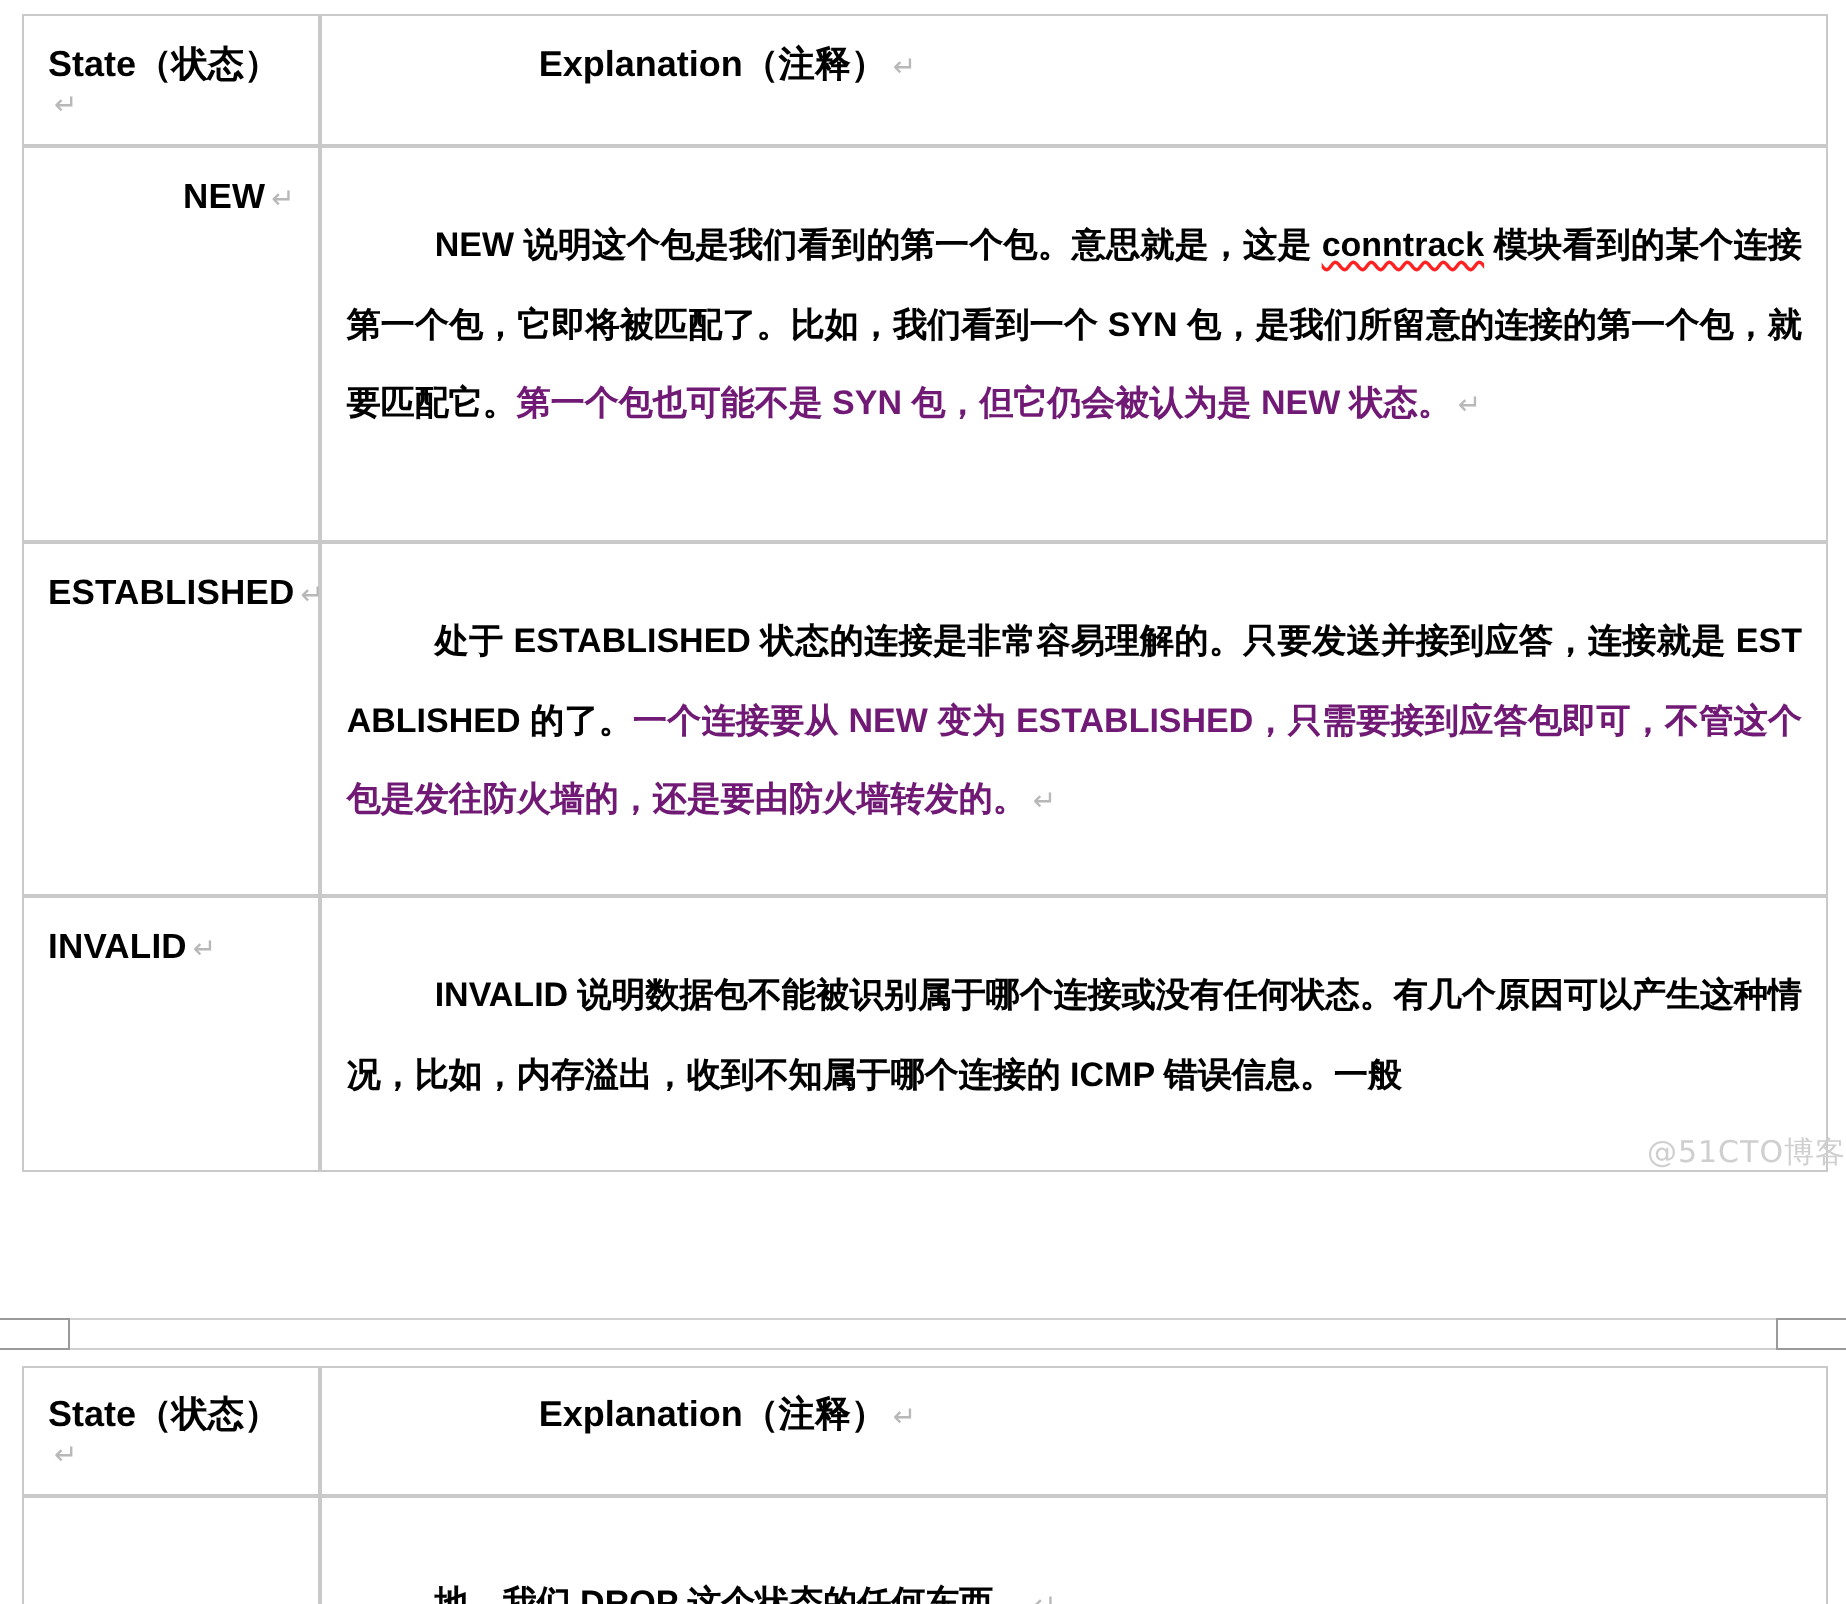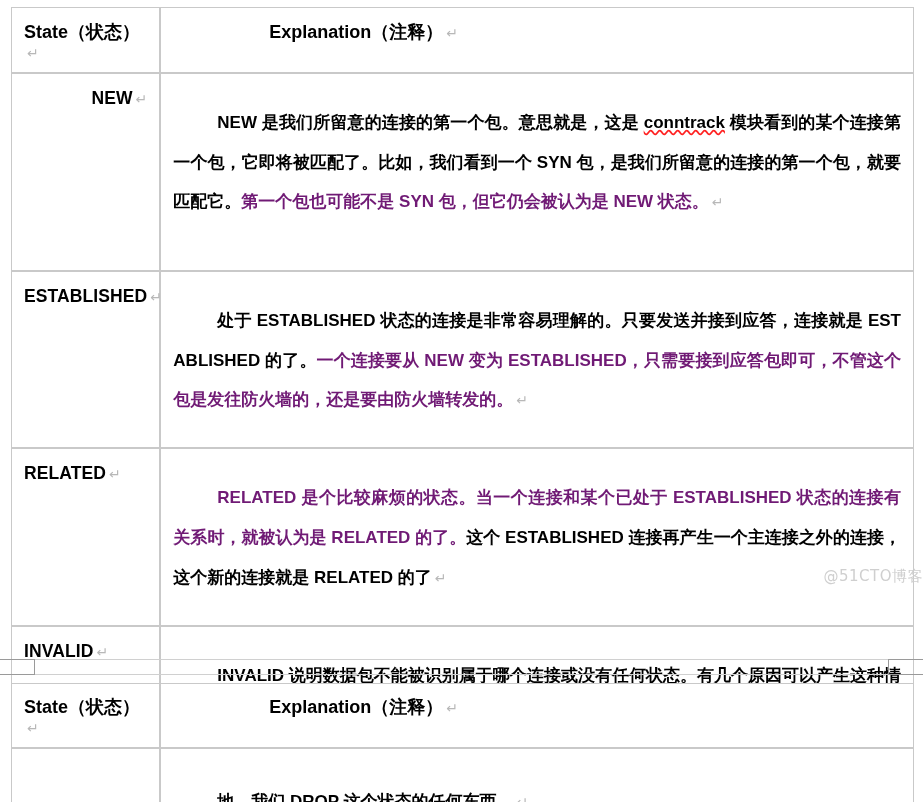--- a/index.html
+++ b/index.html
@@ -143,50 +143,38 @@
       </tr>
 
       <tr>
         <td style="height:196px;text-align:right;">
           <div class="cell-inner">
             <span class="state-label">NEW</span><span class="pilcrow">↵</span>
           </div>
         </td>
         <td style="height:196px;">
           <div class="cell-inner" style="padding-top:12px;">
-            <p class="expl-body"><span>NEW 是我们所留意的连接的第一个包。意思就是，这是 </span><span class="misspell">conntrack</span><span> 模块看到的某个连接第一个包，它即将被匹配了。比如，我们看到一个 SYN 包，是我们所留意的连接的第一个包，就要匹配它。</span><span class="red">第一个包也可能不是 SYN 包，但它仍会被认为是 NEW 状态。</span><span class="pilcrow">↵</span></p>
+            <p class="expl-body"><span>NEW 说明这个包是我们看到的第一个包。意思就是，这是 </span><span class="misspell">conntrack</span><span> 模块看到的某个连接第一个包，它即将被匹配了。比如，我们看到一个 SYN 包，是我们所留意的连接的第一个包，就要匹配它。</span><span class="red">第一个包也可能不是 SYN 包，但它仍会被认为是 NEW 状态。</span><span class="pilcrow">↵</span></p>
           </div>
         </td>
       </tr>
 
       <tr>
         <td style="height:147px;">
           <div class="cell-inner">
             <span class="state-label">ESTABLISHED</span><span class="pilcrow">↵</span>
           </div>
         </td>
         <td style="height:147px;">
           <div class="cell-inner" style="padding-top:12px;">
             <p class="expl-body"><span>处于 ESTABLISHED 状态的连接是非常容易理解的。只要发送并接到应答，连接就是 ESTABLISHED 的了。</span><span class="red">一个连接要从 NEW 变为 ESTABLISHED，只需要接到应答包即可，不管这个包是发往防火墙的，还是要由防火墙转发的。</span><span class="pilcrow">↵</span></p>
           </div>
         </td>
       </tr>
 
-      <tr>
-        <td style="height:153px;">
-          <div class="cell-inner">
-            <span class="state-label">RELATED</span><span class="pilcrow">↵</span>
-          </div>
-        </td>
-        <td style="height:153px;">
-          <div class="cell-inner" style="padding-top:12px;">
-            <p class="expl-body"><span class="red">RELATED 是个比较麻烦的状态。当一个连接和某个已处于 ESTABLISHED 状态的连接有关系时，就被认为是 RELATED 的了。</span><span>这个 ESTABLISHED 连接再产生一个主连接之外的连接，这个新的连接就是 RELATED 的了</span><span class="pilcrow">↵</span></p>
-          </div>
-        </td>
-      </tr>
 
       <tr>
         <td style="height:93px;">
           <div class="cell-inner">
             <span class="state-label">INVALID</span><span class="pilcrow">↵</span>
           </div>
         </td>
         <td style="height:93px;">
           <div class="cell-inner" style="padding-top:12px;">
             <p class="expl-body"><span>INVALID 说明数据包不能被识别属于哪个连接或没有任何状态。有几个原因可以产生这种情况，比如，内存溢出，收到不知属于哪个连接的 ICMP 错误信息。一般</span></p>

